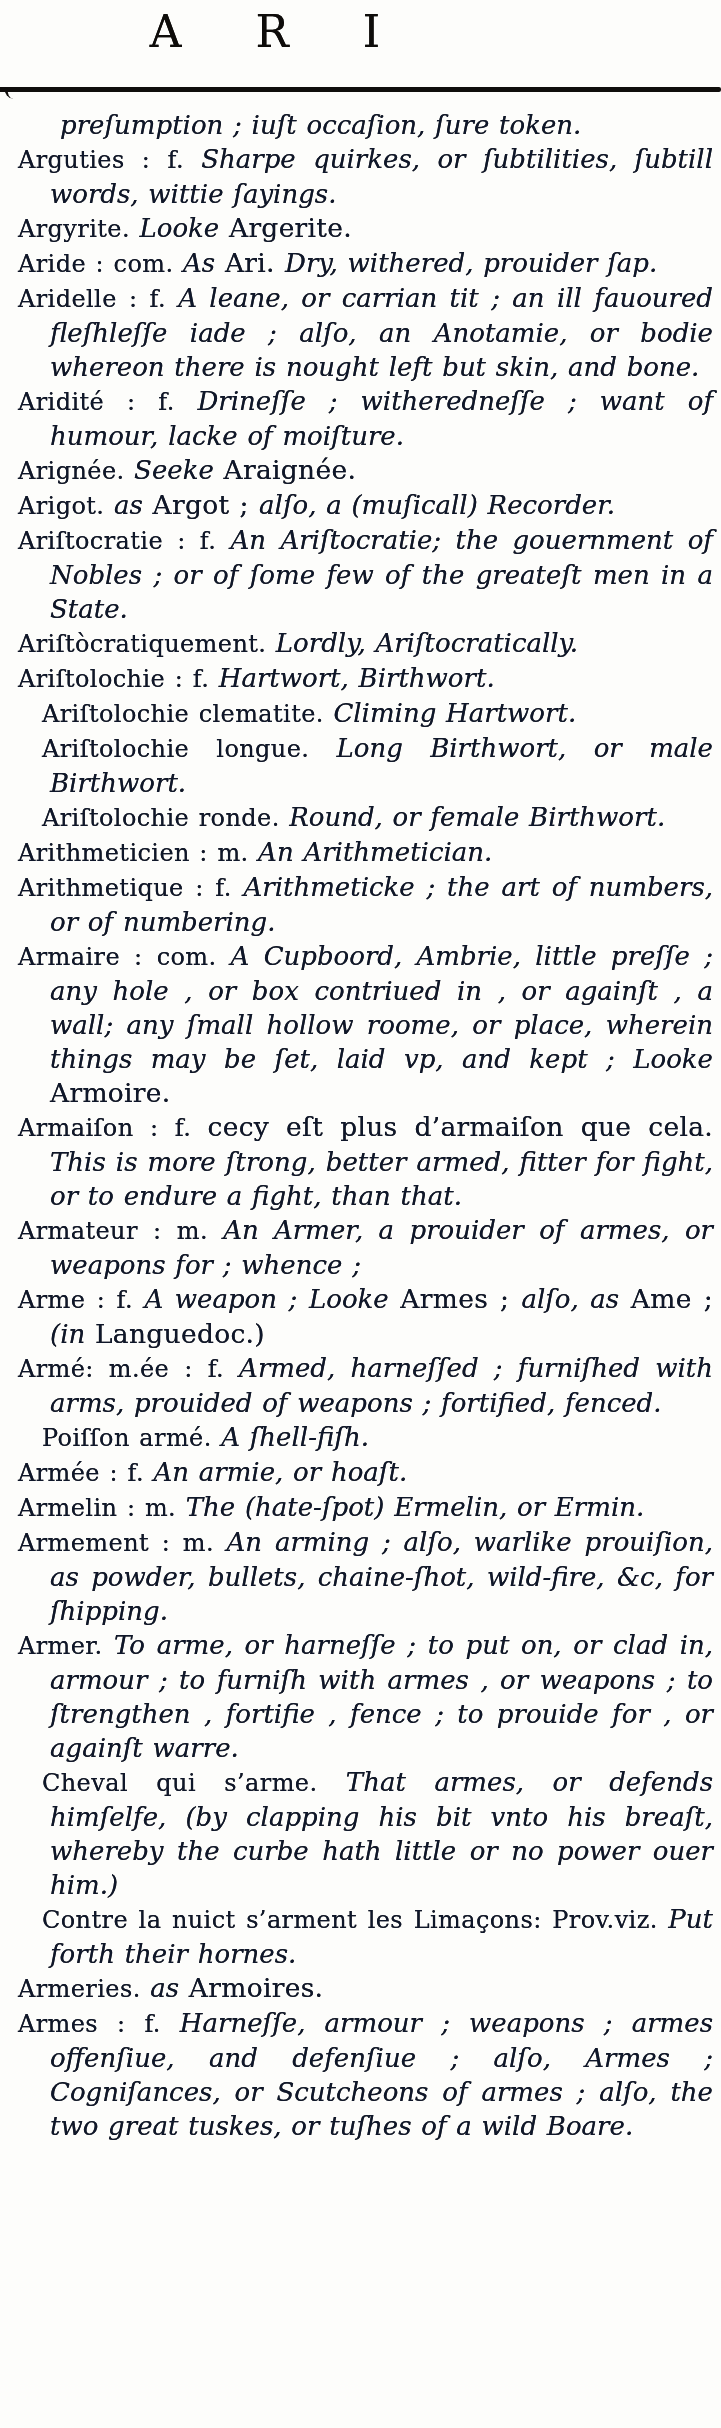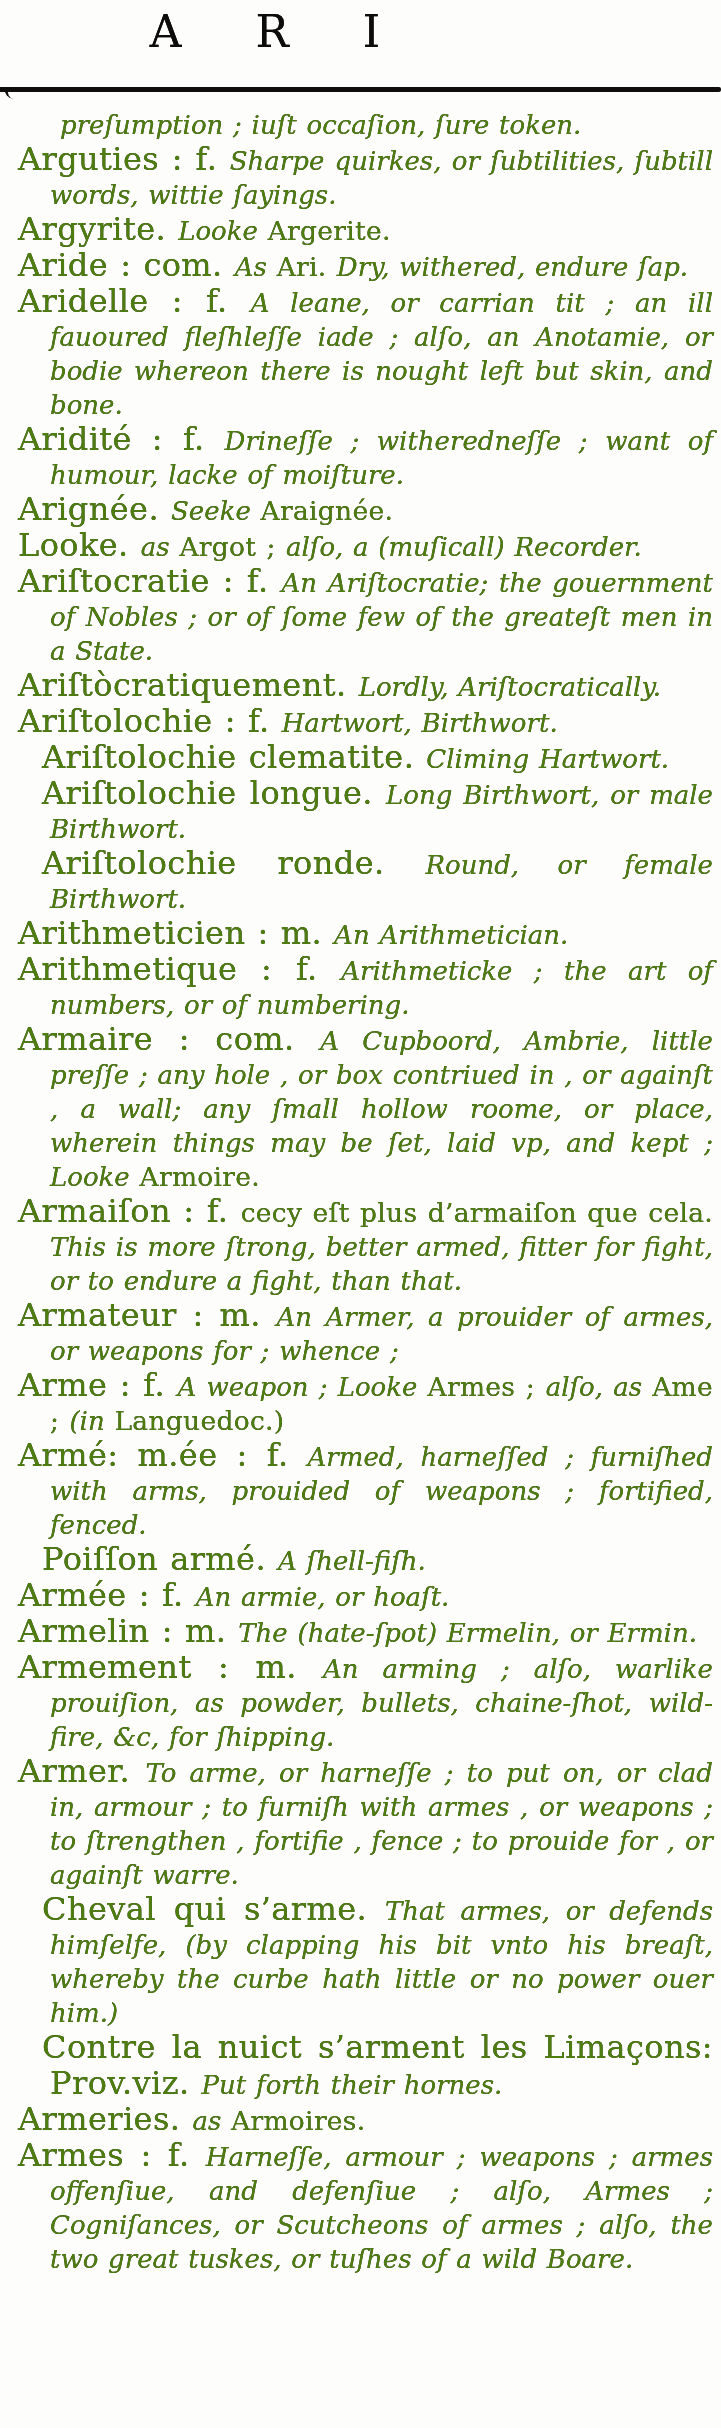--- a/index.html
+++ b/index.html
@@ -54,33 +54,33 @@
   }
   .entry-list {
     margin-top: 16px;
     padding-right: 2px;
   }
   p.entry {
     margin: 0;
     text-align: justify;
     line-height: 34px;
     font-size: 26px;
-    color: #4d7c0f;
+    color: #0f172a;
     text-shadow: 0 0 0.5px rgba(20, 17, 14, 0.85);
     word-spacing: 1.5px;
   }
   
   p.main         { padding-left: 40px; text-indent: -32px; }
   
   p.sub          { padding-left: 40px; text-indent: -8px;  }
   
   p.continuation { padding-left: 40px; text-indent: 10px;  }
   .headword {
     font-style: normal;
-    font-size: 32px;
+    font-size: 24px;
     letter-spacing: 0.4px;
   }
   .definition {
     font-style: italic;
     font-size: 26px;
   }
   .reference {
     font-style: normal;
     font-size: 26.5px;
     letter-spacing: 0.3px;
@@ -90,25 +90,25 @@
 </head>
 <body style="background: rgb(253, 253, 251); color: rgb(18, 16, 13);">
 
 <main class="page">
   <h1 class="running-head">A R I</h1>
   <div class="head-rule"></div>
   <section class="entry-list">
       <p class="entry continuation"><span class="definition">preſumption ; iuſt occaſion, ſure token.</span></p>
       <p class="entry main"><span class="headword">Arguties : f. </span><span class="definition">Sharpe quirkes, or ſubtilities, ſubtill words, wittie ſayings.</span></p>
       <p class="entry main"><span class="headword">Argyrite. </span><span class="definition">Looke </span><span class="reference">Argerite.</span></p>
-      <p class="entry main"><span class="headword">Aride : com. </span><span class="definition">As </span><span class="reference">Ari. </span><span class="definition">Dry, withered, endure ſap.</span></p>
+      <p class="entry main"><span class="headword">Aride : com. </span><span class="definition">As </span><span class="reference">Ari. </span><span class="definition">Dry, withered, prouider ſap.</span></p>
       <p class="entry main"><span class="headword">Aridelle : f. </span><span class="definition">A leane, or carrian tit ; an ill fauoured fleſhleſſe iade ; alſo, an Anotamie, or bodie whereon there is nought left but skin, and bone.</span></p>
       <p class="entry main"><span class="headword">Aridité : f. </span><span class="definition">Drineſſe ; witheredneſſe ; want of humour, lacke of moiſture.</span></p>
       <p class="entry main"><span class="headword">Arignée. </span><span class="definition">Seeke </span><span class="reference">Araignée.</span></p>
-      <p class="entry main"><span class="headword">Looke. </span><span class="definition">as </span><span class="reference">Argot ; </span><span class="definition">alſo, a (muſicall) Recorder.</span></p>
+      <p class="entry main"><span class="headword">Arigot. </span><span class="definition">as </span><span class="reference">Argot ; </span><span class="definition">alſo, a (muſicall) Recorder.</span></p>
       <p class="entry main"><span class="headword">Ariſtocratie : f. </span><span class="definition">An Ariſtocratie; the gouernment of Nobles ; or of ſome few of the greateſt men in a State.</span></p>
       <p class="entry main"><span class="headword">Ariſtòcratiquement. </span><span class="definition">Lordly, Ariſtocratically.</span></p>
       <p class="entry main"><span class="headword">Ariſtolochie : f. </span><span class="definition">Hartwort, Birthwort.</span></p>
       <p class="entry sub"><span class="headword">Ariſtolochie clematite. </span><span class="definition">Climing Hartwort.</span></p>
       <p class="entry sub"><span class="headword">Ariſtolochie longue. </span><span class="definition">Long Birthwort, or male Birthwort.</span></p>
       <p class="entry sub"><span class="headword">Ariſtolochie ronde. </span><span class="definition">Round, or female Birthwort.</span></p>
       <p class="entry main"><span class="headword">Arithmeticien : m. </span><span class="definition">An Arithmetician.</span></p>
       <p class="entry main"><span class="headword">Arithmetique : f. </span><span class="definition">Arithmeticke ; the art of numbers, or of numbering.</span></p>
       <p class="entry main"><span class="headword">Armaire : com. </span><span class="definition">A Cupboord, Ambrie, little preſſe ; any hole , or box contriued in , or againſt , a wall; any ſmall hollow roome, or place, wherein things may be ſet, laid vp, and kept ; Looke </span><span class="reference">Armoire.</span></p>
       <p class="entry main"><span class="headword">Armaiſon : f. </span><span class="reference">cecy eſt plus d’armaiſon que cela. </span><span class="definition">This is more ſtrong, better armed, fitter for fight, or to endure a fight, than that.</span></p>

